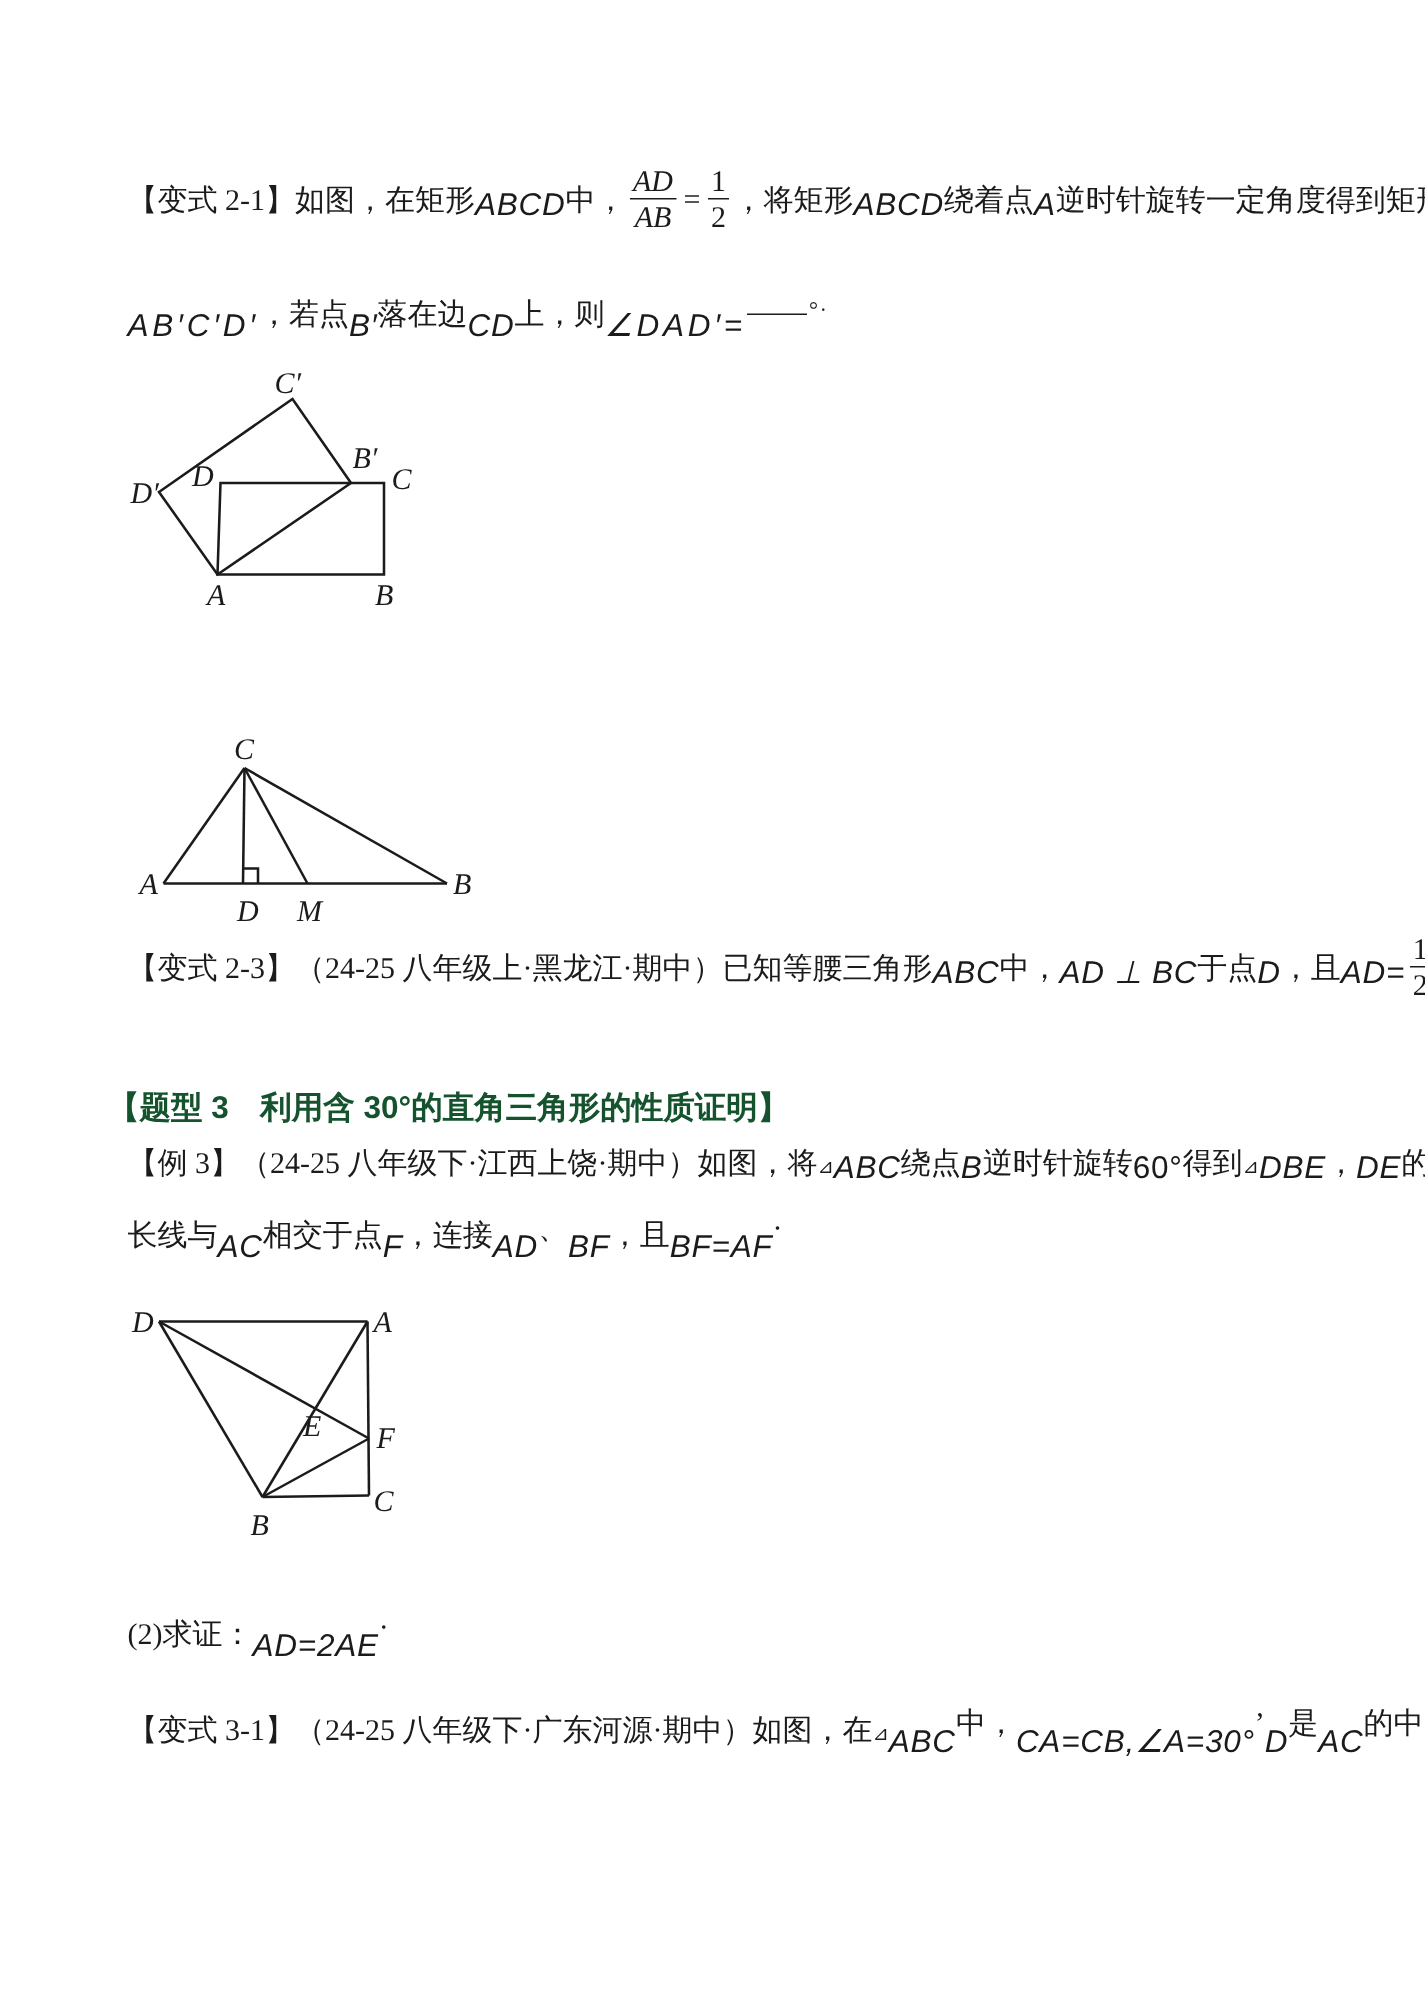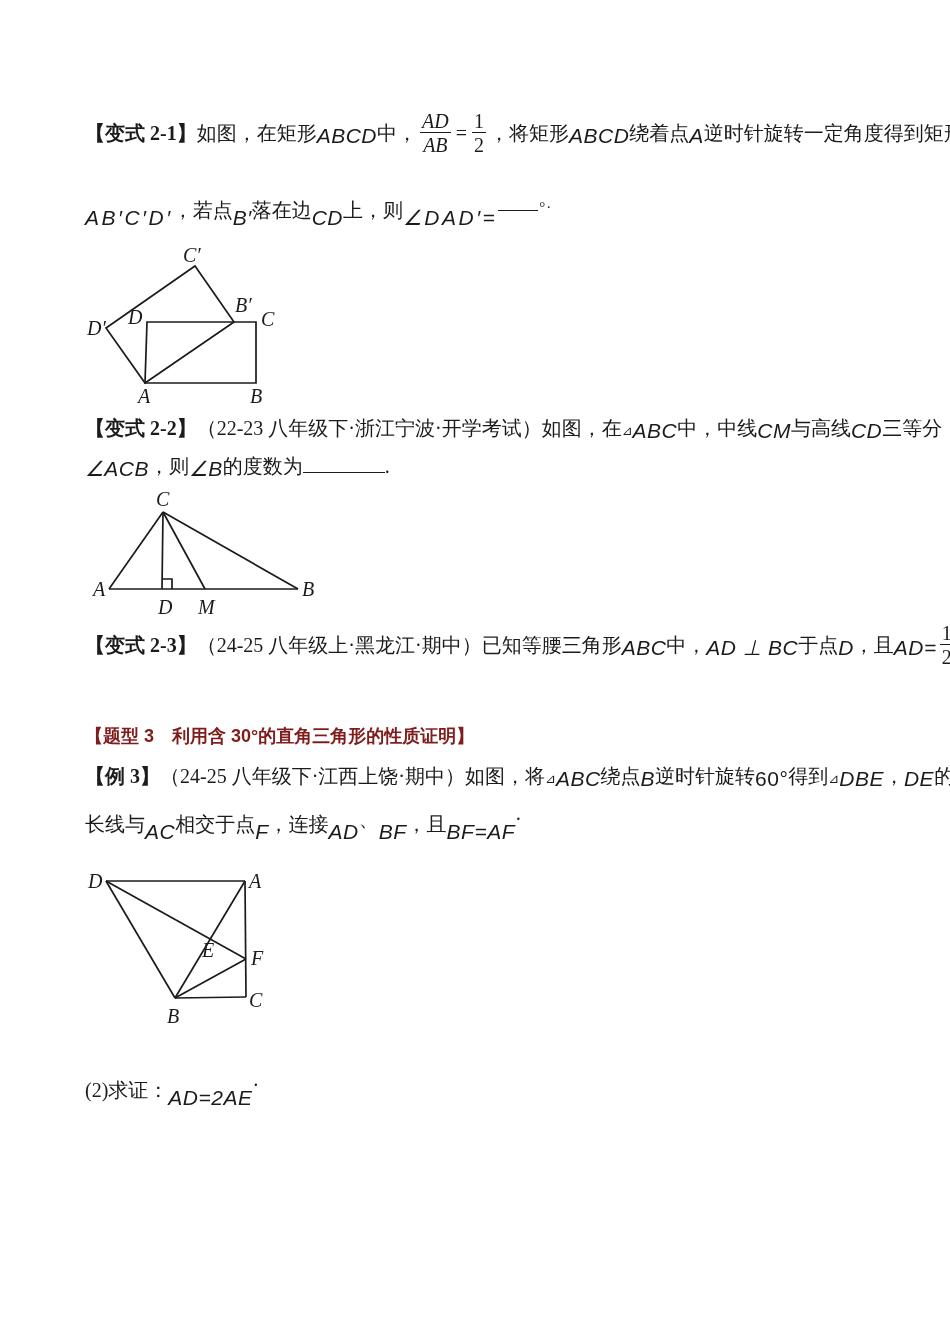--- a/index.html
+++ b/index.html
@@ -1,35 +1,35 @@
 <!DOCTYPE html>
 <html><head>
 <meta charset="utf-8">
 <style>
   html,body{margin:0;padding:0;background:#ffffff;}
   .page{position:relative;width:950px;height:1344px;background:#ffffff;overflow:hidden;
         font-family:"Liberation Serif",serif;color:#1b1b1b;}
   .line{position:absolute;left:85px;font-size:20px;white-space:nowrap;line-height:1.35;}
-  .b{font-weight:bold;}
+  .b{font-weight:normal;}
   .m{font-family:Liberation Sans, sans-serif;font-style:italic;font-size:21px;position:relative;top:3px;letter-spacing:0.5px;}
   .low{top:8px;}
   .hi{position:relative;top:-5px;}
   .sp{letter-spacing:2.5px;text-align:right;}
   .tri{font-family:"DejaVu Sans",sans-serif;font-style:normal;font-size:13px;position:relative;top:0;letter-spacing:0;}
   .fraceq{display:inline-flex;align-items:center;vertical-align:middle;gap:5px;position:relative;top:-2px;margin:0 3px;}
   .fr{display:inline-block;text-align:center;line-height:1.12;font-size:20px;}
   .fr.it{font-style:italic;}
   .fr .dn{display:block;border-top:1.5px solid #1b1b1b;padding:1px 2px 0 2px;text-align:center;}
   .fr .nm{display:block;padding:0 2px;}
   .blank-mid{display:inline-block;width:40px;height:0;border-bottom:1.6px solid #1b1b1b;vertical-align:middle;margin:0 1px;position:relative;top:-2px;}
   .blank{display:inline-block;border-bottom:1.6px solid #1b1b1b;height:17px;vertical-align:baseline;}
   .w82{width:82px;} .w48{width:48px;}
   .deg{font-size:15px;position:relative;top:-5px;letter-spacing:1px;}
-  .topic{position:absolute;left:85px;font-family:"Liberation Sans",sans-serif;font-weight:bold;
-         font-size:18px;color:#7f1d1d;white-space:nowrap;}
+  .topic{position:absolute;left:72px;font-family:"Liberation Sans",sans-serif;font-weight:bold;
+         font-size:21px;color:#14532d;white-space:nowrap;}
   .fig{position:absolute;}
   .fig path,.fig line,.fig polyline{stroke:#1b1b1b;stroke-width:1.7;fill:none;stroke-linejoin:miter;stroke-linecap:butt;}
   .fig text{font-family:"Liberation Serif",serif;font-style:italic;font-size:20px;fill:#1b1b1b;}
 </style>
 </head>
 <body>
 
 <div class="page">
 
   <div class="line" style="top:112px">
@@ -55,27 +55,21 @@
     <path d="M59,139 L148,78 L109,22 L20,84 Z"></path>
     <text x="97" y="18">C′</text>
     <text x="149" y="68">B′</text>
     <text x="42" y="80">D</text>
     <text x="175" y="82">C</text>
     <text x="1" y="91">D′</text>
     <text x="52" y="159">A</text>
     <text x="164" y="159">B</text>
   </svg>
 
-  <div class="line" style="top:414px">
-    <span class="b">【变式 2-2】</span><span>（22-23 八年级下·浙江宁波·开学考试）如图，在</span><span class="tri">⊿</span><span class="m">ABC</span><span>中，中线</span><span class="m">CM</span><span>与高线</span><span class="m">CD</span><span>三等分</span>
-  </div>
 
-  <div class="line" style="top:452px">
-    <span class="m">∠ACB</span><span>，则</span><span class="m">∠B</span><span>的度数为</span><span class="blank w82"></span><span>.</span>
-  </div>
 
   <svg class="fig" style="left:90px;top:490px" width="245" height="132" viewBox="0 0 245 132">
     <path d="M19,99 L208,99"></path>
     <path d="M73,22 L19,99"></path>
     <path d="M73,22 L208,99"></path>
     <path d="M73,22 L72,99"></path>
     <path d="M73,22 L115,99"></path>
     <path d="M72,89 L82,89 L82,99"></path>
     <text x="66" y="16">C</text>
     <text x="3" y="106">A</text>
@@ -118,14 +112,17 @@
     <text x="165" y="101">F</text>
     <text x="81" y="159">B</text>
     <text x="163" y="143">C</text>
   </svg>
 
 
   <div class="line" style="top:1076px">
     <span>(2)</span><span>求证：</span><span class="m low">AD=2AE</span><span class="hi">·</span>
   </div>
 
+  <div class="line" style="top:1140px">
+    <span class="b">【变式 3-1】</span><span>（24-25 八年级下·广东河源·期中）如图，在</span><span class="tri low" style="position:relative">⊿</span><span class="m low">ABC</span><span class="hi">中，</span><span class="m low">CA=CB,∠A=30°</span><span class="hi">’</span><span class="m low">D</span><span class="hi">是</span><span class="m low">AC</span><span class="hi">的中</span>
+  </div>
 
 </div>
 
 </body></html>

